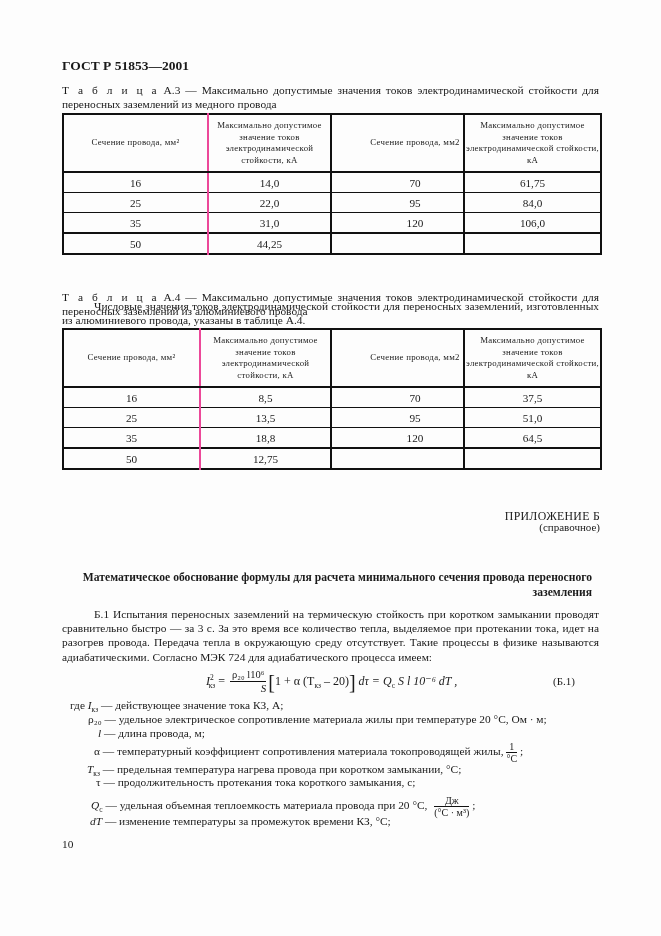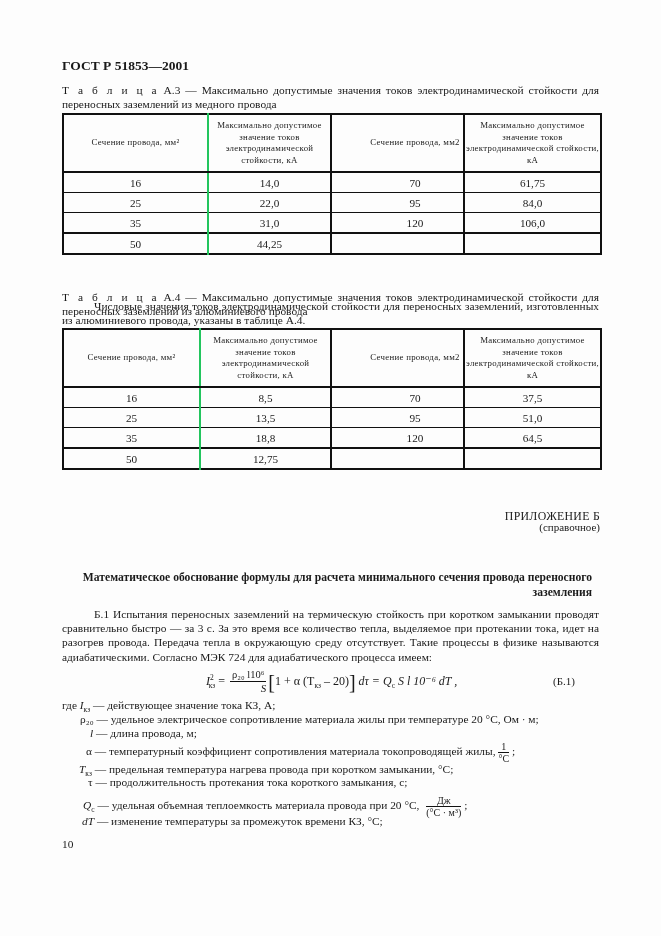--- a/index.html
+++ b/index.html
@@ -21,41 +21,41 @@
   }
   table.tbl td {
     border: 1px solid #111; text-align: center; vertical-align: middle;
     padding: 0; height: 19px;
   }
   table.tbl tr.head td {
     font-size: 8.8px; line-height: 11.5px; letter-spacing: 0.3px;
     height: 56px;
   }
   table.tbl { border: 2px solid #111; }
-  table.tbl td.c1 { border-right: 2px solid #22c55e; }
+  table.tbl td.c1 { border-right: 2px solid #ec4899; }
   table.tbl td.c3 { border-right: 2px solid #111; padding-left: 35px; }
   table.tbl tr.head td { border-bottom: 2px solid #111; }
   table.tbl tr.last td { border-top: 2px solid #111; }
   table.tbl td.c2 { border-right: 2px solid #111; }
 
   .center { left: 62px; width: 538px; text-align: right; }
   .app-title { top: 509px; font-size: 11.8px; letter-spacing: 0.3px; }
   .app-sub { top: 521px; font-size: 11px; }
   .sect-title { top: 571px; font-weight: bold; font-size: 11.6px; line-height: 14.5px; }
 
   .formula { top: 669px; left: 206px; font-size: 12px; font-style: normal; white-space: nowrap; }
   .frac { display: inline-block; vertical-align: middle; text-align: right; margin: 0 2px; }
   .frac .num { display: block; border-bottom: 1px solid #111; padding: 0 2px; font-size: 10.5px; line-height: 12px; }
   .frac .den { display: block; font-size: 11px; line-height: 13px; font-style: italic; }
   .bracket { font-size: 20px; vertical-align: middle; line-height: 1; }
   i { font-style: italic; }
   sub, sup { font-size: 7.5px; }
   .eqno { top: 675px; left: 553px; font-size: 11px; }
 
-  .def { font-size: 11.4px; white-space: nowrap; }
+  .def { font-size: 11.4px; white-space: nowrap; margin-left: 8px; }
   .smallfrac { display: inline-block; vertical-align: middle; text-align: center; font-size: 10px; }
   .smallfrac .n { display: block; border-bottom: 1px solid #111; line-height: 11px; padding: 0 2px; }
   .smallfrac .d { display: block; line-height: 11px; }
   .pageno { left: 62px; top: 838px; font-size: 11.4px; }
 </style>
 </head>
 <body>
 
 <div class="abs hdr">ГОСТ Р 51853—2001</div>
 

